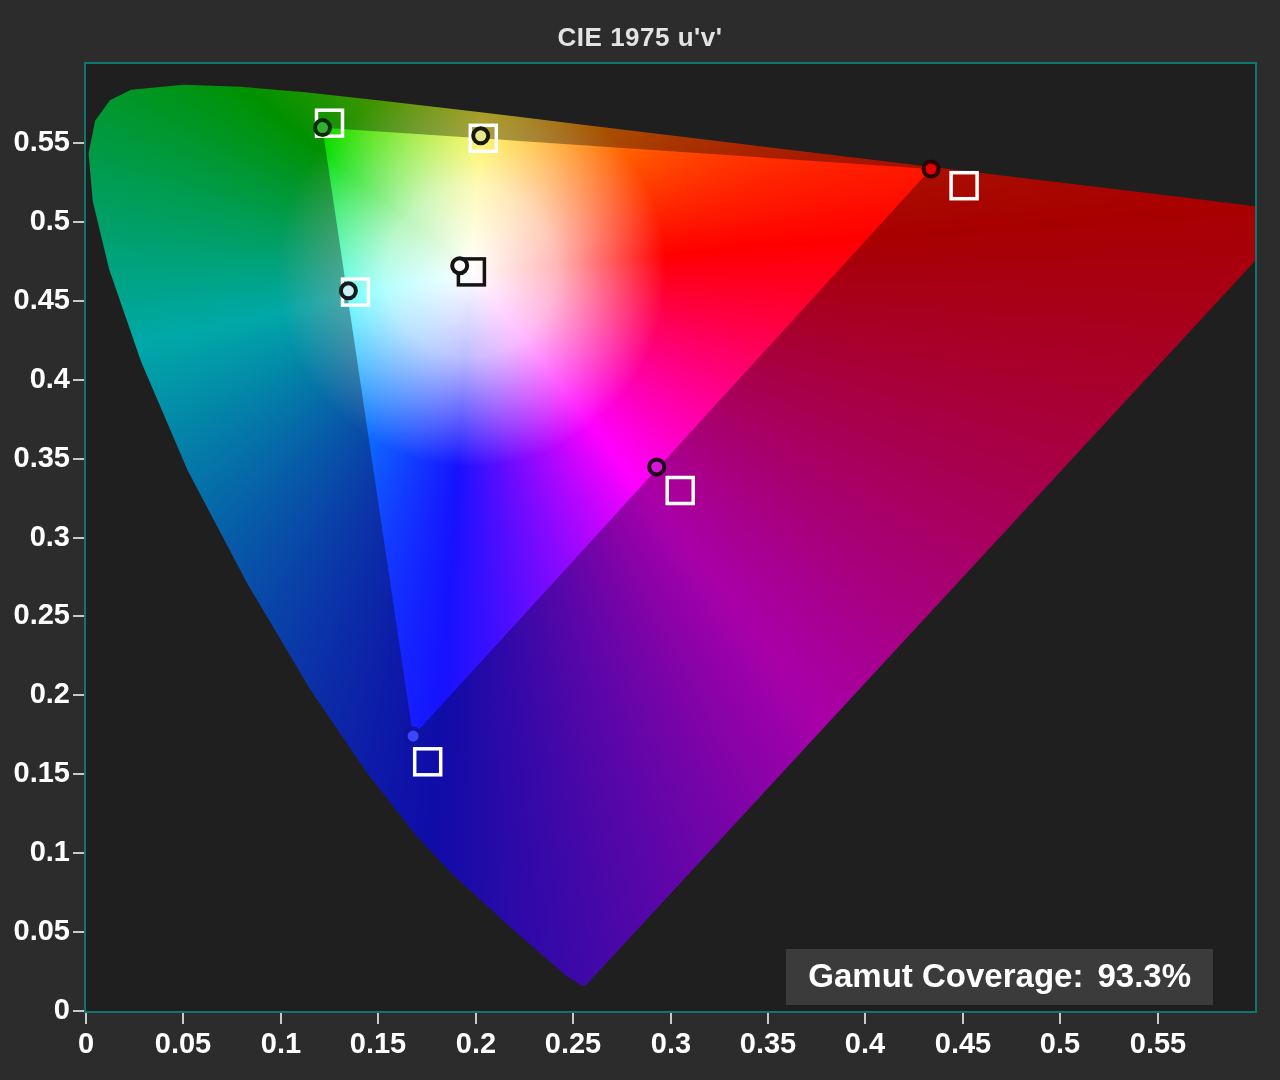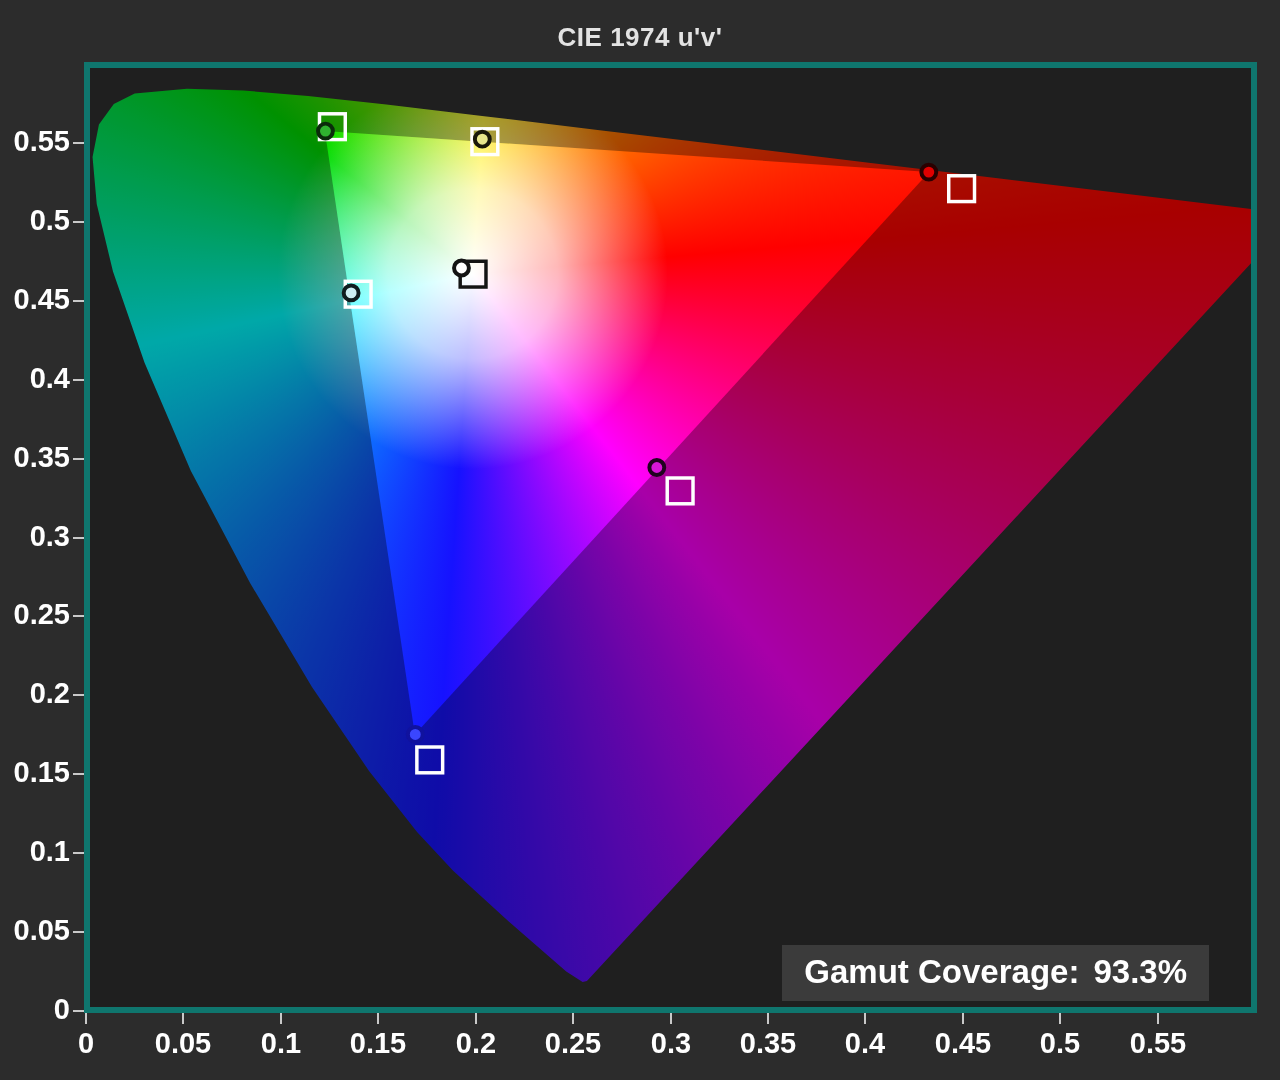--- a/index.html
+++ b/index.html
@@ -12,21 +12,21 @@
   }
   .stage{position:absolute;left:0;top:0;width:1280px;height:1080px;}
   .chart-title{
     position:absolute;left:0;top:22px;width:1280px;
     text-align:center;
     color:#e3e3e3;font-size:26px;font-weight:bold;letter-spacing:0.5px;
   }
   .plot{
     position:absolute;left:84px;top:62px;width:1173px;height:951px;
     box-sizing:border-box;
-    border:6px solid #0f766e;
+    border:2px solid #0f766e;
     background:#1f1f1f;
     overflow:hidden;
   }
   .gamut-layer{
     position:absolute;left:0;top:0;right:0;bottom:0;
   }
   .gamut-layer.dim{filter:brightness(0.66);}
   .markers-svg{position:absolute;left:0;top:0;width:100%;height:100%;}
   .coverage{
     position:absolute;right:42px;bottom:6px;
@@ -42,21 +42,21 @@
     position:absolute;color:#ffffff;
     font-size:29px;font-weight:bold;
   }
   .x-label{width:110px;text-align:center;}
   .y-label{width:70px;text-align:right;}
 </style>
 </head>
 <body>
 
 <div class="stage">
-  <div class="chart-title">CIE 1974 u'v'</div>
+  <div class="chart-title">CIE 1975 u'v'</div>
 
   <div class="plot" id="plot">
     <div class="gamut-layer dim" id="horseshoe" style="background: radial-gradient(195px at 32.97% 21.95%, rgb(255, 255, 255) 0px, rgba(255, 255, 255, 0.72) 85px, rgba(255, 255, 255, 0) 195px), conic-gradient(from 4deg at 32.97% 21.95%, rgb(255, 238, 0) 0deg, rgb(255, 0, 0) 81deg, rgb(255, 0, 255) 138deg, rgb(22, 18, 255) 180deg, rgb(0, 255, 255) 254deg, rgb(0, 220, 0) 305deg, rgb(255, 238, 0) 360deg); filter: brightness(0.66); clip-path: polygon(42.8% 97.23%, 42.43% 97.35%, 41.02% 96.23%, 36.02% 90.85%, 31.28% 85.48%, 28.17% 81.35%, 24.02% 74.83%, 19.12% 65.93%, 13.8% 54.87%, 8.68% 42.88%, 4.7% 31.38%, 1.98% 21.68%, 0.58% 14.48%, 0.22% 9.48%, 0.77% 6.02%, 2.05% 3.83%, 3.85% 2.72%, 8.35% 2.2%, 13.2% 2.4%, 18.78% 2.98%, 25.52% 3.9%, 33.77% 5.1%, 43.72% 6.6%, 55.25% 8.32%, 67.25% 10.12%, 78.18% 11.75%, 86.72% 13.02%, 92.75% 13.92%, 100.08% 15.02%, 103.9% 15.58%);"></div>
     <div class="gamut-layer" id="triangle" style="background: radial-gradient(195px at 32.97% 21.95%, rgb(255, 255, 255) 0px, rgba(255, 255, 255, 0.72) 85px, rgba(255, 255, 255, 0) 195px), conic-gradient(from 4deg at 32.97% 21.95%, rgb(255, 238, 0) 0deg, rgb(255, 0, 0) 81deg, rgb(255, 0, 255) 138deg, rgb(22, 18, 255) 180deg, rgb(0, 255, 255) 254deg, rgb(0, 220, 0) 305deg, rgb(255, 238, 0) 360deg); clip-path: polygon(72.28% 11.08%, 20.23% 6.72%, 27.98% 70.97%);"></div>
     <svg class="markers-svg" id="markers" viewBox="0 0 1169 947">
         <rect x="230.5" y="46.2" width="26" height="26" fill="none" stroke="#ffffff" stroke-width="3.5"></rect>
         <rect x="384.3" y="61.3" width="26" height="26" fill="none" stroke="#ffffff" stroke-width="3.5"></rect>
         <rect x="865.1" y="108.7" width="26" height="26" fill="none" stroke="#ffffff" stroke-width="3.5"></rect>
         <rect x="372.4" y="194.9" width="26" height="26" fill="none" stroke="#141414" stroke-width="3.5"></rect>
         <rect x="256.5" y="215.1" width="26" height="26" fill="none" stroke="#ffffff" stroke-width="3.5"></rect>

